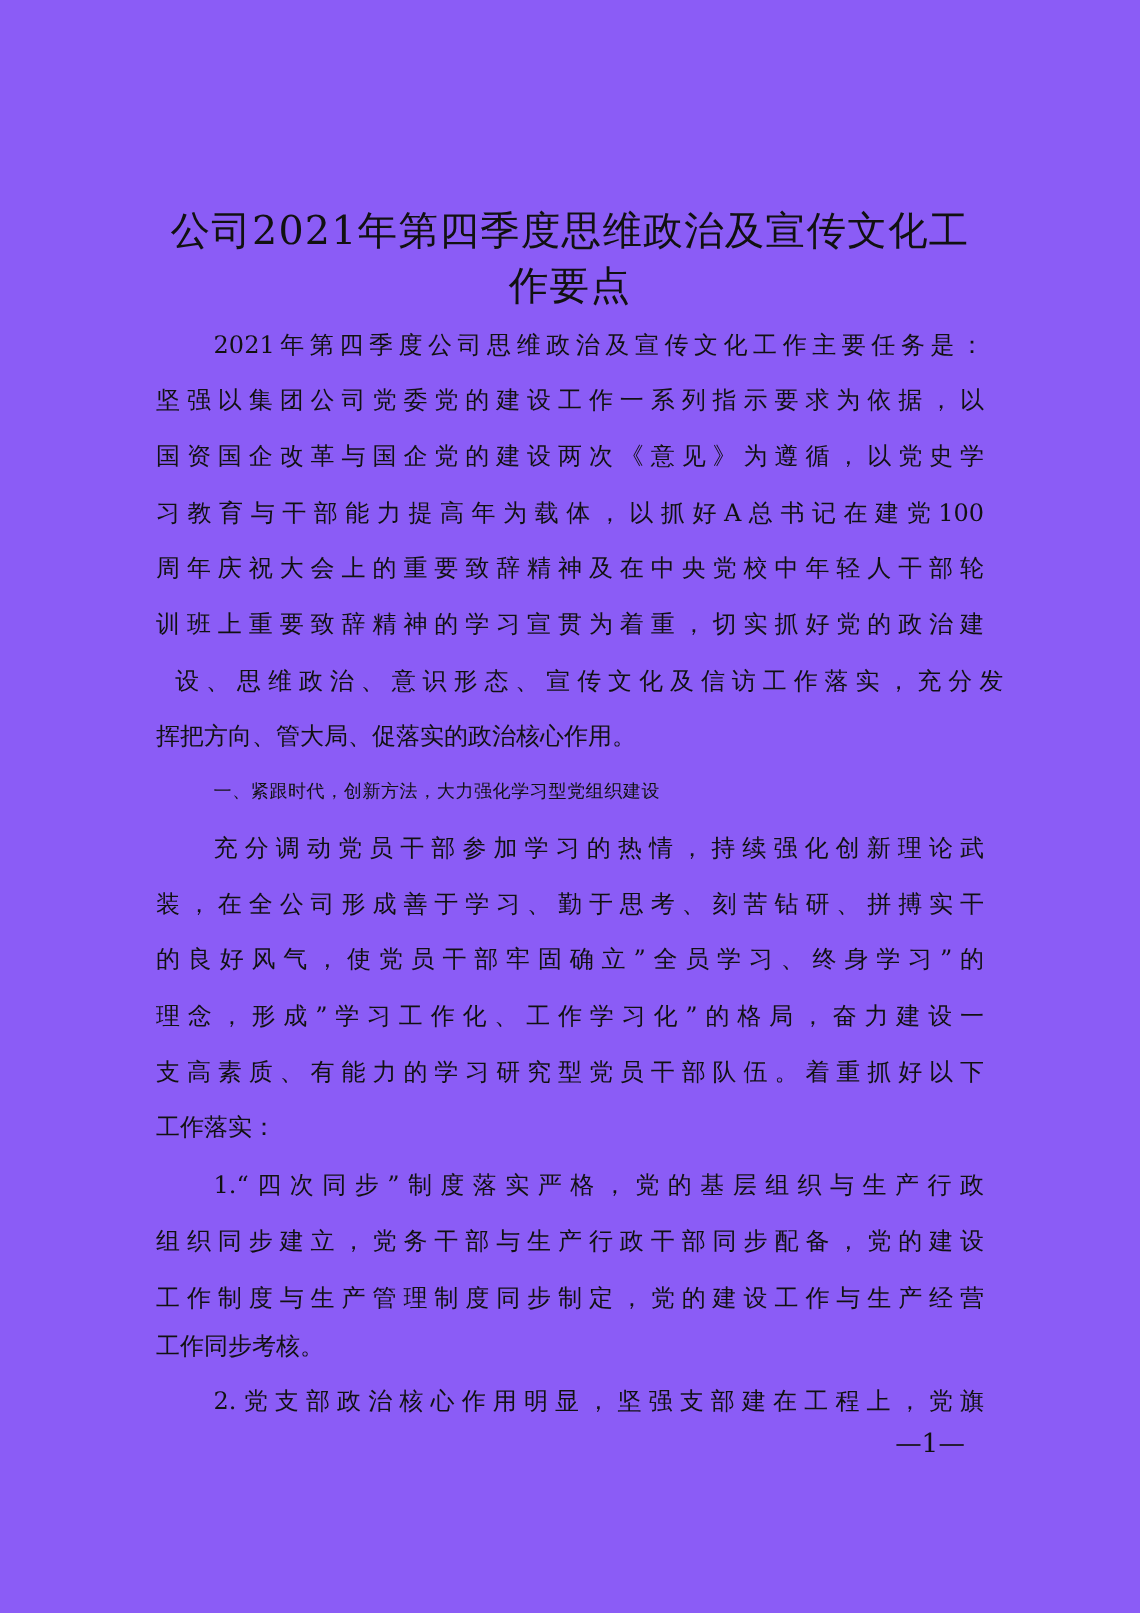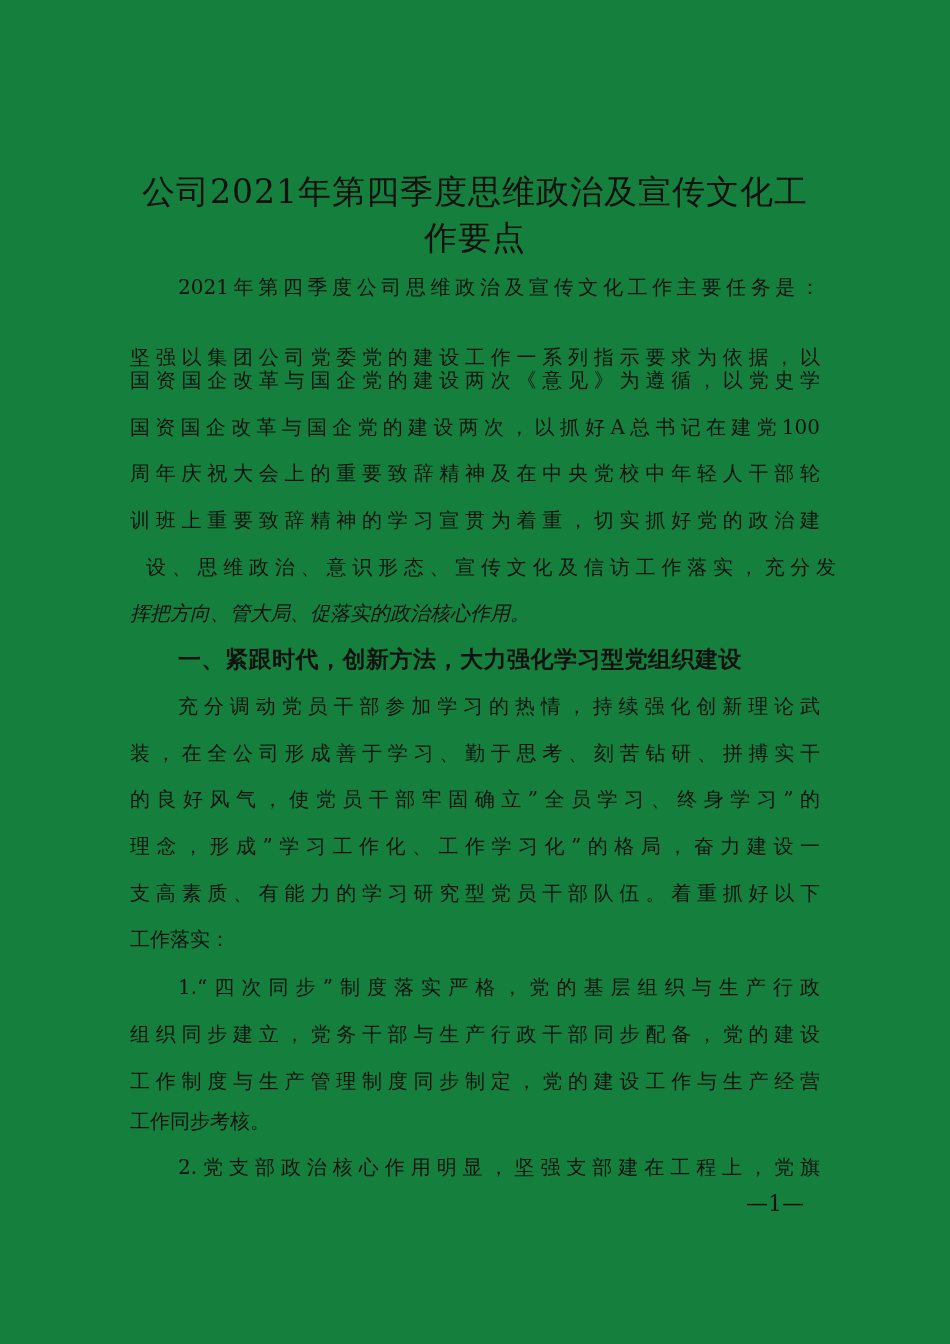--- a/index.html
+++ b/index.html
@@ -12,21 +12,21 @@
     height: 1344px;
     position: relative;
     overflow: hidden;
     font-family: "DejaVu Serif", "Liberation Serif", serif;
     color: #111111;
   }
   .page {
     position: absolute;
     left: 0; top: 0;
     width: 950px; height: 1344px;
-    background: #15803d;
+    background: #8b5cf6;
   }
   .title-line {
     position: absolute;
     left: 0;
     width: 950px;
     text-align: center;
     font-size: 33px;
     line-height: 40px;
     letter-spacing: 1px;
     color: #111;
@@ -42,22 +42,22 @@
     text-align: justify;
     text-align-last: justify;
     color: #111;
   }
   .line.indent { left: 178px; width: 642px; }
   .line.last { text-align-last: left; }
   .heading {
     position: absolute;
     left: 178px;
     font-family: "DejaVu Sans", "Liberation Sans", sans-serif;
-    font-weight: bold;
-    font-size: 23px;
+    font-weight: normal;
+    font-size: 15px;
     line-height: 30px;
     white-space: nowrap;
     letter-spacing: 0.5px;
     color: #111;
   }
   .page-number {
     position: absolute;
     left: 746px;
     top: 1191px;
     font-size: 22px;
@@ -68,27 +68,27 @@
 </style>
 </head>
 <body>
 
 <div class="page">
 
   <div class="title-line" style="top:172px;">公司2021年第四季度思维政治及宣传文化工</div>
   <div class="title-line" style="top:218px;">作要点</div>
 
   <div class="line indent" style="top:272px;">2021年第四季度公司思维政治及宣传文化工作主要任务是：</div>
-  <div class="line" style="top:318px;margin-top:24px;">坚强以集团公司党委党的建设工作一系列指示要求为依据，以</div>
+  <div class="line" style="top:318px;">坚强以集团公司党委党的建设工作一系列指示要求为依据，以</div>
   <div class="line" style="top:365px;">国资国企改革与国企党的建设两次《意见》为遵循，以党史学</div>
-  <div class="line" style="top:412px;">国资国企改革与国企党的建设两次，以抓好A总书记在建党100</div>
+  <div class="line" style="top:412px;">习教育与干部能力提高年为载体，以抓好A总书记在建党100</div>
   <div class="line" style="top:458px;">周年庆祝大会上的重要致辞精神及在中央党校中年轻人干部轮</div>
   <div class="line" style="top:505px;">训班上重要致辞精神的学习宣贯为着重，切实抓好党的政治建</div>
   <div class="line" style="top:552px;margin-left:16px;">设、思维政治、意识形态、宣传文化及信访工作落实，充分发</div>
-  <div class="line last" style="top:598px;font-style:italic;">挥把方向、管大局、促落实的政治核心作用。</div>
+  <div class="line last" style="top:598px;">挥把方向、管大局、促落实的政治核心作用。</div>
 
   <div class="heading" style="top:644px;">一、紧跟时代，创新方法，大力强化学习型党组织建设</div>
 
   <div class="line indent" style="top:691px;">充分调动党员干部参加学习的热情，持续强化创新理论武</div>
   <div class="line" style="top:784px;">的良好风气，使党员干部牢固确立”全员学习、终身学习”的</div>
   <div class="line" style="top:738px;">装，在全公司形成善于学习、勤于思考、刻苦钻研、拼搏实干</div>
   <div class="line" style="top:831px;">理念，形成”学习工作化、工作学习化”的格局，奋力建设一</div>
   <div class="line" style="top:878px;">支高素质、有能力的学习研究型党员干部队伍。着重抓好以下</div>
   <div class="line last" style="top:924px;">工作落实：</div>
 

